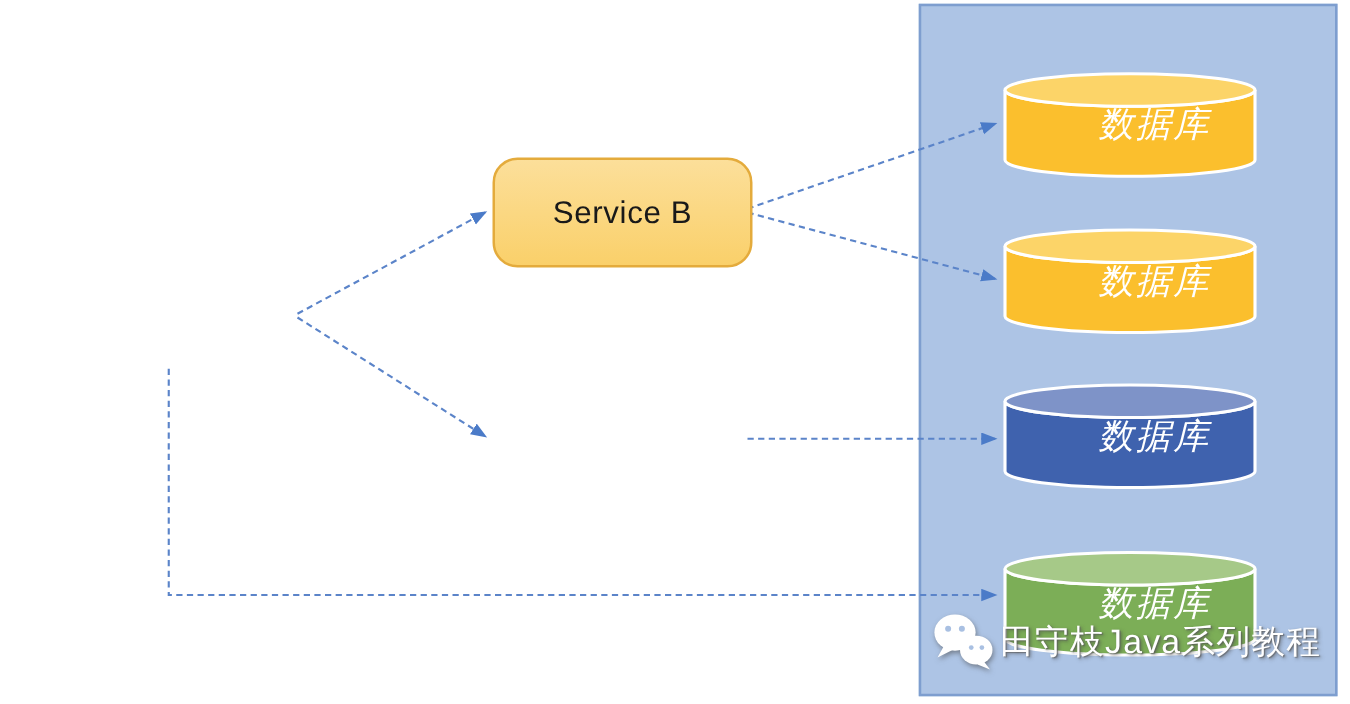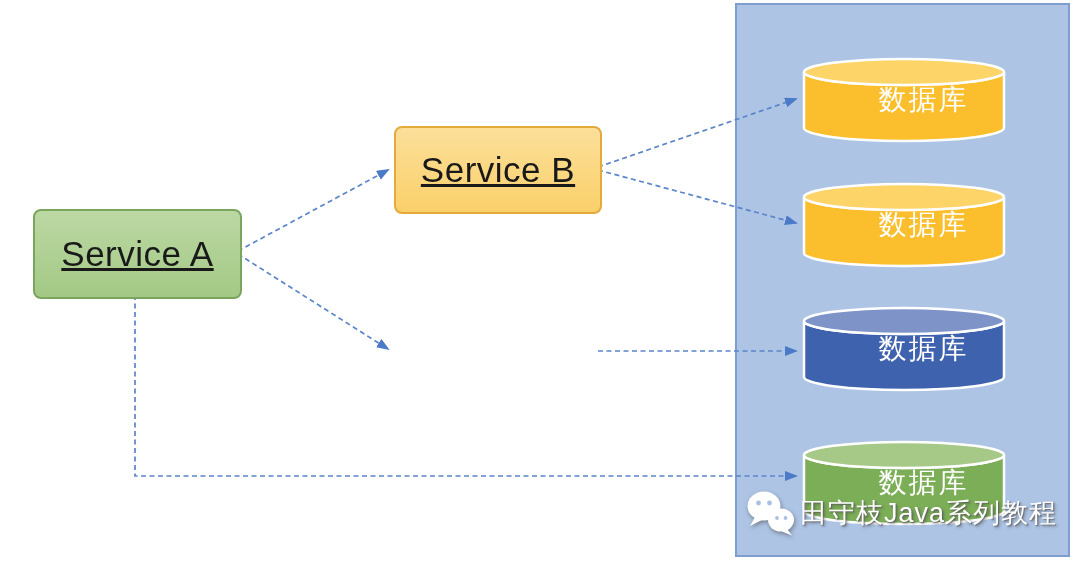--- a/index.html
+++ b/index.html
@@ -8,31 +8,31 @@
 
   
   .panel{position:absolute;left:735px;top:3px;width:331px;height:550px;
          background:#adc4e5;border:2px solid #7e9ecf;}
 
   
   svg.edges{position:absolute;left:0;top:0;width:1080px;height:563px;pointer-events:none;}
   .edge{stroke:#5b84c9;stroke-width:1.7;fill:none;stroke-dasharray:5 3.5;}
 
   
-  .svc{position:absolute;border-radius:8px;display:flex;align-items:center;justify-content:center;
-       font-size:35px;color:#191919;letter-spacing:.5px;text-decoration:underline;}
+  .svc{position:absolute;border-radius:20px;display:flex;align-items:center;justify-content:center;
+       font-size:25px;color:#191919;letter-spacing:.5px;}
   .svc-a{left:33px;top:209px;width:205px;height:86px;
          background:linear-gradient(#bcd8a4,#a3c985);border:2.5px solid #7aa55d;}
   .svc-b{left:394px;top:126px;width:204px;height:84px;
          background:linear-gradient(#fcdf9a,#fad06a);border:2.5px solid #e4ab3c;}
   .svc-c{left:394px;top:307px;width:204px;height:85px;
          background:linear-gradient(#a3b2dd,#8499d0);border:2.5px solid #52699f;}
 
   
-  .db{position:absolute;left:802px;width:243px;height:86px;}
+  .db{position:absolute;left:802px;width:243px;height:86px;font-style:italic;}
   .db svg{position:absolute;left:0;top:0;}
   .db .lbl{position:absolute;left:0;top:15px;width:100%;height:56px;
            display:flex;align-items:center;justify-content:center;
            color:#ffffff;font-size:28px;letter-spacing:2px;font-weight:500;}
   .db-1{top:57px;}  .db-2{top:182px;}  .db-3{top:306px;}  .db-4{top:440px;}
   .cyl-yellow .cyl-body{fill:#fbbf2d;} .cyl-yellow .cyl-top{fill:#fcd468;}
   .cyl-blue   .cyl-body{fill:#3f62ae;} .cyl-blue   .cyl-top{fill:#7e93c8;}
   .cyl-green  .cyl-body{fill:#7cae57;} .cyl-green  .cyl-top{fill:#a6c988;}
   .cyl-body,.cyl-top{stroke:#ffffff;stroke-width:2.5;}
 
@@ -56,23 +56,20 @@
       </marker>
     </defs>
     <line class="edge" x1="238" y1="251" x2="388" y2="170" marker-end="url(#ah)"></line>
     <line class="edge" x1="238" y1="254" x2="388" y2="349" marker-end="url(#ah)"></line>
     <line class="edge" x1="598" y1="167" x2="796" y2="99" marker-end="url(#ah)"></line>
     <line class="edge" x1="598" y1="170" x2="796" y2="223" marker-end="url(#ah)"></line>
     <line class="edge" x1="598" y1="351" x2="796" y2="351" marker-end="url(#ah)"></line>
     <polyline class="edge" points="135,295 135,476 796,476" marker-end="url(#ah)"></polyline>
   </svg>
 
-  <div class="svc svc-a">
-    <span>Service A</span>
-  </div>
   <div class="svc svc-b">
     <span>Service B</span>
   </div>
 
   <div class="db db-1 cyl-yellow">
     <svg width="204" height="86" viewBox="0 0 204 86">
       <path class="cyl-body" d="M2,15 L2,71 A100,13 0 0 0 202,71 L202,15 A100,13 0 0 1 2,15 Z"></path>
       <ellipse class="cyl-top" cx="102" cy="15" rx="100" ry="13"></ellipse>
     </svg>
     <div class="lbl">数据库</div>

